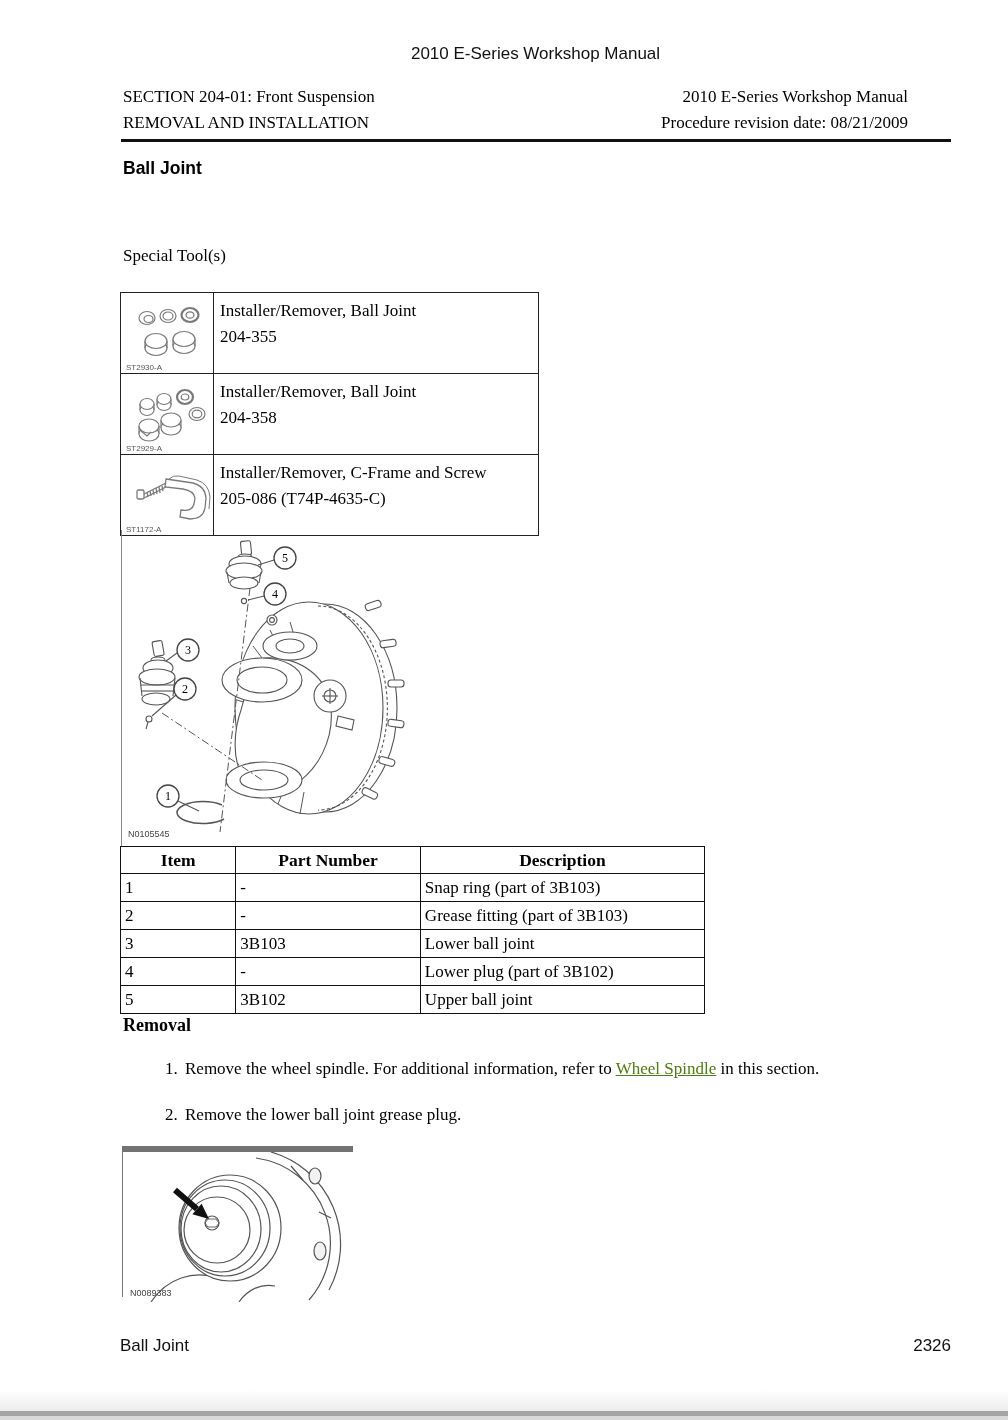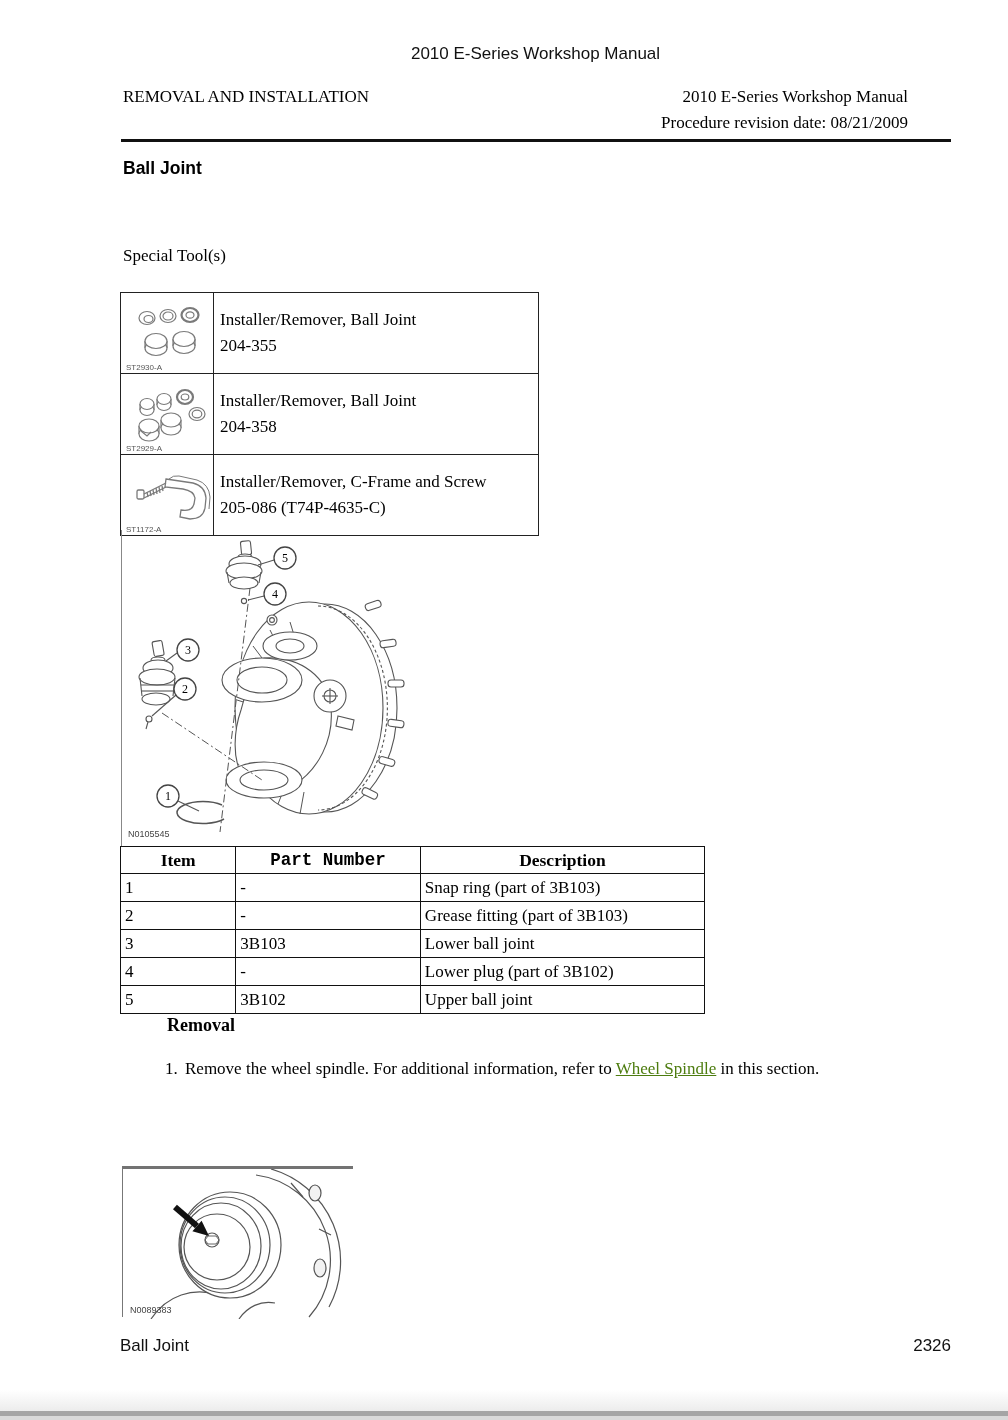--- a/index.html
+++ b/index.html
@@ -22,46 +22,46 @@
 
   .special-tools-label { top:246px; left:123px; font-size:17px; }
 
   
   .tools-table { top:292px; left:120px; border-collapse:collapse;
     table-layout:fixed; width:419px; }
   .tools-table td { border:1.5px solid #222; vertical-align:top; }
   .tool-img-cell { width:93px; height:74px; position:relative; padding:12px; }
   .tool-caption { position:absolute; left:5px; bottom:1px;
     font-family:"Liberation Sans", sans-serif; font-size:8px; color:#555; }
-  .tool-desc-cell { padding:14px 6px; font-size:17px; line-height:26px; }
+  .tool-desc-cell { padding:5px 6px; font-size:17px; line-height:26px; }
 
   
   .figure1 { top:530px; left:121px; width:430px; height:316px;
     border-left:1px solid #888; }
   .fig-caption { font-family:"Liberation Sans", sans-serif; font-size:9px; color:#444; }
 
   
   .parts-table { top:846px; left:120px; border-collapse:collapse;
     table-layout:fixed; width:585px; font-size:17px;border-radius:28px; }
   .parts-table th { border:1.5px solid #111; height:27px; text-align:center;
     font-weight:bold; font-size:17.5px; }
   .parts-table td { border:1.5px solid #111; height:28px; padding:0 4px;
     text-align:left; }
-  .col-item { width:110px; } .col-pn { width:176px;font-family:Liberation Mono, monospace; } .col-desc { width:271px; }
-
-  .removal-heading { top:1015px; left:123px; font-size:18px; font-weight:bold;margin-left:44px; }
+  .col-item { width:110px; } .col-pn { width:176px; } .col-desc { width:271px; }
+
+  .removal-heading { top:1015px; left:123px; font-size:18px; font-weight:bold; }
 
   .steps { top:1059px; left:165px; width:770px; font-size:17px; }
   .step { margin-bottom:26px; line-height:20px; }
   .step-num { display:inline-block; min-width:20px; }
   .doc-link { text-decoration:underline; color:#4d7c0f; cursor:pointer; }
 
   
   .figure2 { top:1146px; left:122px; width:231px; height:151px;
-    border-top:3px solid #737373; border-left:1px solid #777;margin-top:20px; }
+    border-top:6px solid #737373; border-left:1px solid #777; }
 
   
   .page-footer { top:1336px; left:120px; width:831px; display:flex;
     justify-content:space-between; font-family:"Liberation Sans", sans-serif;
     font-size:17px; color:#111; }
 
   
   .bottom-fade { top:1390px; left:0; width:1008px; height:21px;
     background:linear-gradient(#ffffff, #ececec); }
   .bottom-bar  { top:1411px; left:0; width:1008px; height:5px; background:#a5a5a5; }
@@ -69,20 +69,21 @@
 
   svg { display:block; }
   svg text.callout-num { font-family:"Liberation Serif", serif; font-size:12px; }
 </style>
 </head>
 <body>
 
 <div class="abs doc-title sans">2010 E-Series Workshop Manual</div>
 
 <div class="abs hdr-left">
+  <div>SECTION 204-01: Front Suspension</div>
   <div>REMOVAL AND INSTALLATION</div>
 </div>
 <div class="abs hdr-right">
   <div>2010 E-Series Workshop Manual</div>
   <div>Procedure revision date: 08/21/2009</div>
 </div>
 <div class="abs rule"></div>
 
 <div class="abs page-heading sans">Ball Joint</div>
 
@@ -311,20 +312,23 @@
   </tr>
 </tbody>
   </table>
 
 <div class="abs removal-heading">Removal</div>
 
 <div class="abs steps">
   <div class="step">
     <span class="step-num">1.</span><span>Remove the wheel spindle. For additional information, refer to </span><span class="doc-link">Wheel Spindle</span><span> in this section.</span>
   </div>
+  <div class="step">
+    <span class="step-num">2.</span><span>Remove the lower ball joint grease plug.</span>
+  </div>
 </div>
 
 <div class="abs figure2">
   <span>
   <svg width="230" height="150" viewBox="0 0 230 150" fill="none" stroke="#555" stroke-width="1.2">
     <path d="M148,0 A96,96 0 0 1 206,138"></path>
     <path d="M133,6 A86,86 0 0 1 186,148"></path>
     <path d="M168,14 L180,28 M196,60 L208,66"></path>
     <ellipse cx="192" cy="24" rx="6" ry="8" fill="#f2f2f2"></ellipse>
     <ellipse cx="197" cy="99" rx="6" ry="9" fill="#f2f2f2"></ellipse>

